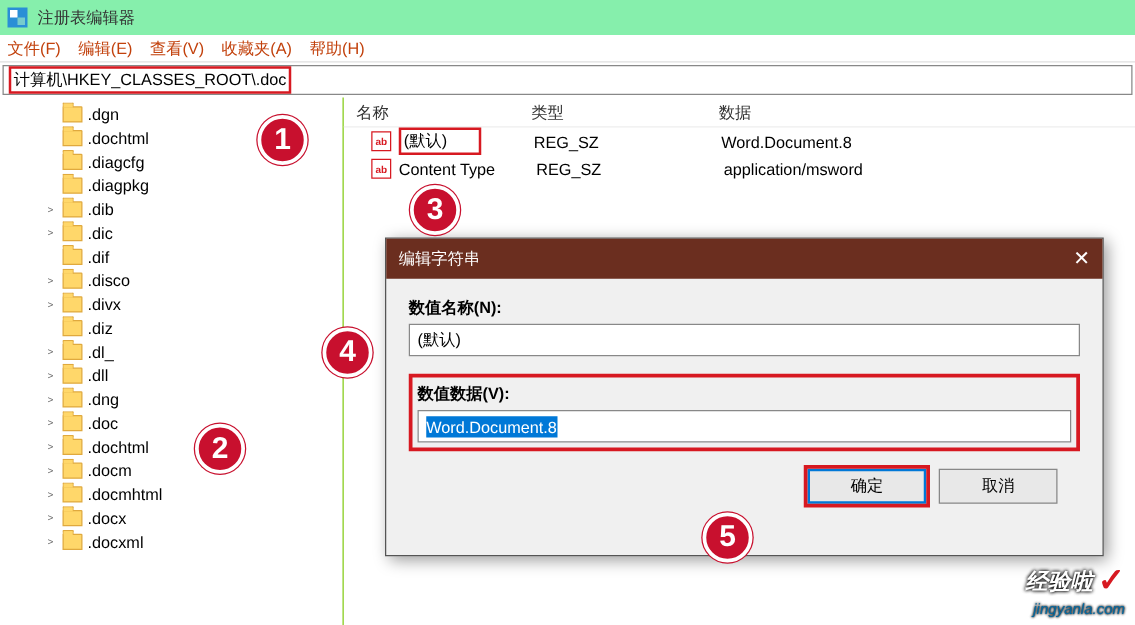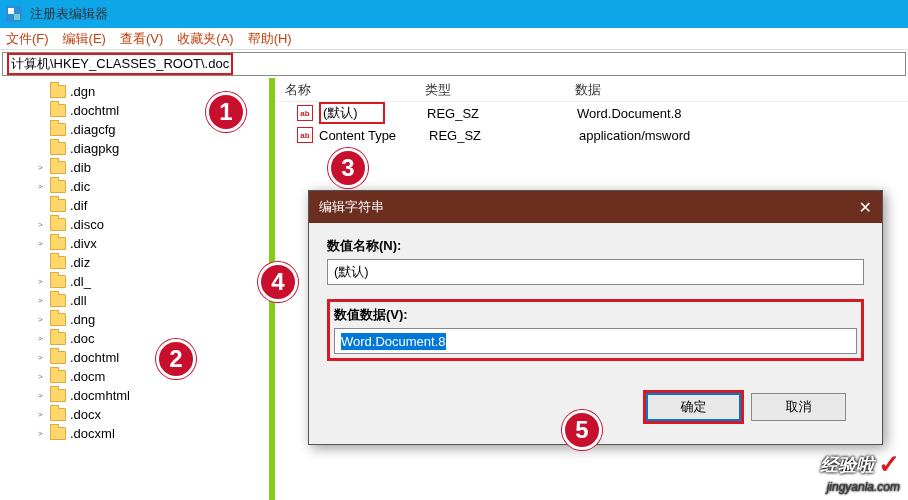--- a/index.html
+++ b/index.html
@@ -1,27 +1,27 @@
 <!DOCTYPE html>
 <html><head>
 <meta charset="utf-8">
 <style>
 * { margin: 0; padding: 0; box-sizing: border-box; font-family: "Microsoft YaHei", sans-serif; }
 body { width: 908px; height: 500px; background: #fff; position: relative; overflow: hidden; font-size: 13px; }
-.titlebar { height: 28px; display: flex; align-items: center; padding: 0 6px; background: #0ea5e9; }
+.titlebar { height: 28px; display: flex; align-items: center; padding: 0 6px; background: #86efac; }
 .titlebar .icon { width: 16px; height: 16px; background: #2a8fd6; margin-right: 8px; position: relative; }
 .titlebar .icon::before { content: ""; position: absolute; width: 6px; height: 6px; background: #fff; top: 2px; left: 2px; }
 .titlebar .icon::after { content: ""; position: absolute; width: 6px; height: 6px; background: #7cc; bottom: 2px; right: 2px; }
 .titlebar .title { color: #333; }
 .menubar { height: 22px; display: flex; align-items: center; padding: 0 6px; gap: 14px; border-bottom: 1px solid #e0e0e0; }
 .menubar span { color: #c2410c; }
 .addressbar { height: 24px; border: 1px solid #888; margin: 2px; display: flex; align-items: center; padding: 0 4px; }
 .addressbar .addr-highlight { border: 2px solid #d71921; padding: 0 2px; }
 .main { display: flex; height: calc(100% - 78px); }
-.tree { width: 275px; border-right: 6px solid #84cc16; overflow: hidden; padding-top: 4px; }
+.tree { width: 275px; border-right: 1px solid #84cc16; overflow: hidden; padding-top: 4px; }
 .tree-row { display: flex; align-items: center; height: 19px; padding-left: 50px; position: relative; }
 .tree-row .expander { position: absolute; left: 38px; color: #666; font-size: 8px; }
 .tree-row .folder { width: 16px; height: 13px; background: #ffd76a; border: 1px solid #e0a93e; border-radius: 1px 1px 0 0; margin-right: 4px; position: relative; }
 .tree-row .folder::before { content: ""; position: absolute; width: 7px; height: 3px; background: #ffd76a; border: 1px solid #e0a93e; border-bottom: none; top: -4px; left: -1px; border-radius: 1px 1px 0 0; }
 .content { flex: 1; position: relative; }
 .list-header { display: flex; height: 24px; border-bottom: 1px solid #eee; align-items: center; }
 .list-header .col { padding-left: 10px; color: #333; }
 .col-name { width: 140px; }
 .col-type { width: 150px; }
 .col-data { flex: 1; }
@@ -35,27 +35,27 @@
 .dialog { position: absolute; left: 308px; top: 190px; width: 575px; height: 255px; background: #f0f0f0; border: 1px solid #555; box-shadow: 3px 3px 12px rgba(0,0,0,0.4); z-index: 30; }
 .dialog-title { height: 32px; background: #6b2e1f; color: #fff; display: flex; align-items: center; justify-content: space-between; padding: 0 10px; }
 .dialog-title .close { color: #fff; font-size: 16px; }
 .dialog-body { padding: 14px 18px; }
 .dialog-body .lbl { margin-bottom: 4px; font-weight: bold; }
 .dialog-body .field { width: 100%; height: 26px; border: 1px solid #888; background: #fff; padding: 0 6px; display: flex; align-items: center; margin-bottom: 14px; }
 .dialog-body .field-hl { border: 3px solid #d71921; padding: 4px; }
 .dialog-body .field-hl .lbl { margin-bottom: 4px; }
 .dialog-body .field-hl .field { margin-bottom: 0; }
 .dialog-body .field .selected-text { background: #0078d7; color: #fff; padding: 1px 0; }
-.dialog-buttons { display: flex; justify-content: flex-end; gap: 10px; padding: 0 18px; margin-top: 32px; }
+.dialog-buttons { display: flex; justify-content: flex-end; gap: 10px; padding: 0 18px; margin-top: 14px; }
 .dialog-buttons .btn { width: 95px; height: 28px; border: 1px solid #888; background: #e8e8e8; display: flex; align-items: center; justify-content: center; }
 .dialog-buttons .btn.ok-hl { outline: 3px solid #d71921; border: 2px solid #0078d7; }
 .watermark { position: absolute; right: 8px; bottom: 6px; display: flex; align-items: center; gap: 6px; z-index: 60; }
 .watermark .txt { font-size: 18px; font-weight: bold; color: #fff; text-shadow: 0 0 3px #000, 0 0 3px #000; font-style: italic; }
 .watermark .check { color: #d71921; font-size: 26px; font-weight: bold; }
-.watermark .url { color: #404040; font-size: 12px; text-shadow: 0 0 2px #000, 0 0 2px #000; font-style: italic; }
+.watermark .url { color: #0369a1; font-size: 12px; text-shadow: 0 0 2px #000, 0 0 2px #000; font-style: italic; }
 .wm-wrap { display: flex; flex-direction: column; align-items: flex-end; }
 </style>
 </head>
 <body>
 
 <div class="titlebar">
   <div class="icon"></div>
   <span class="title">注册表编辑器</span>
 </div>
 

